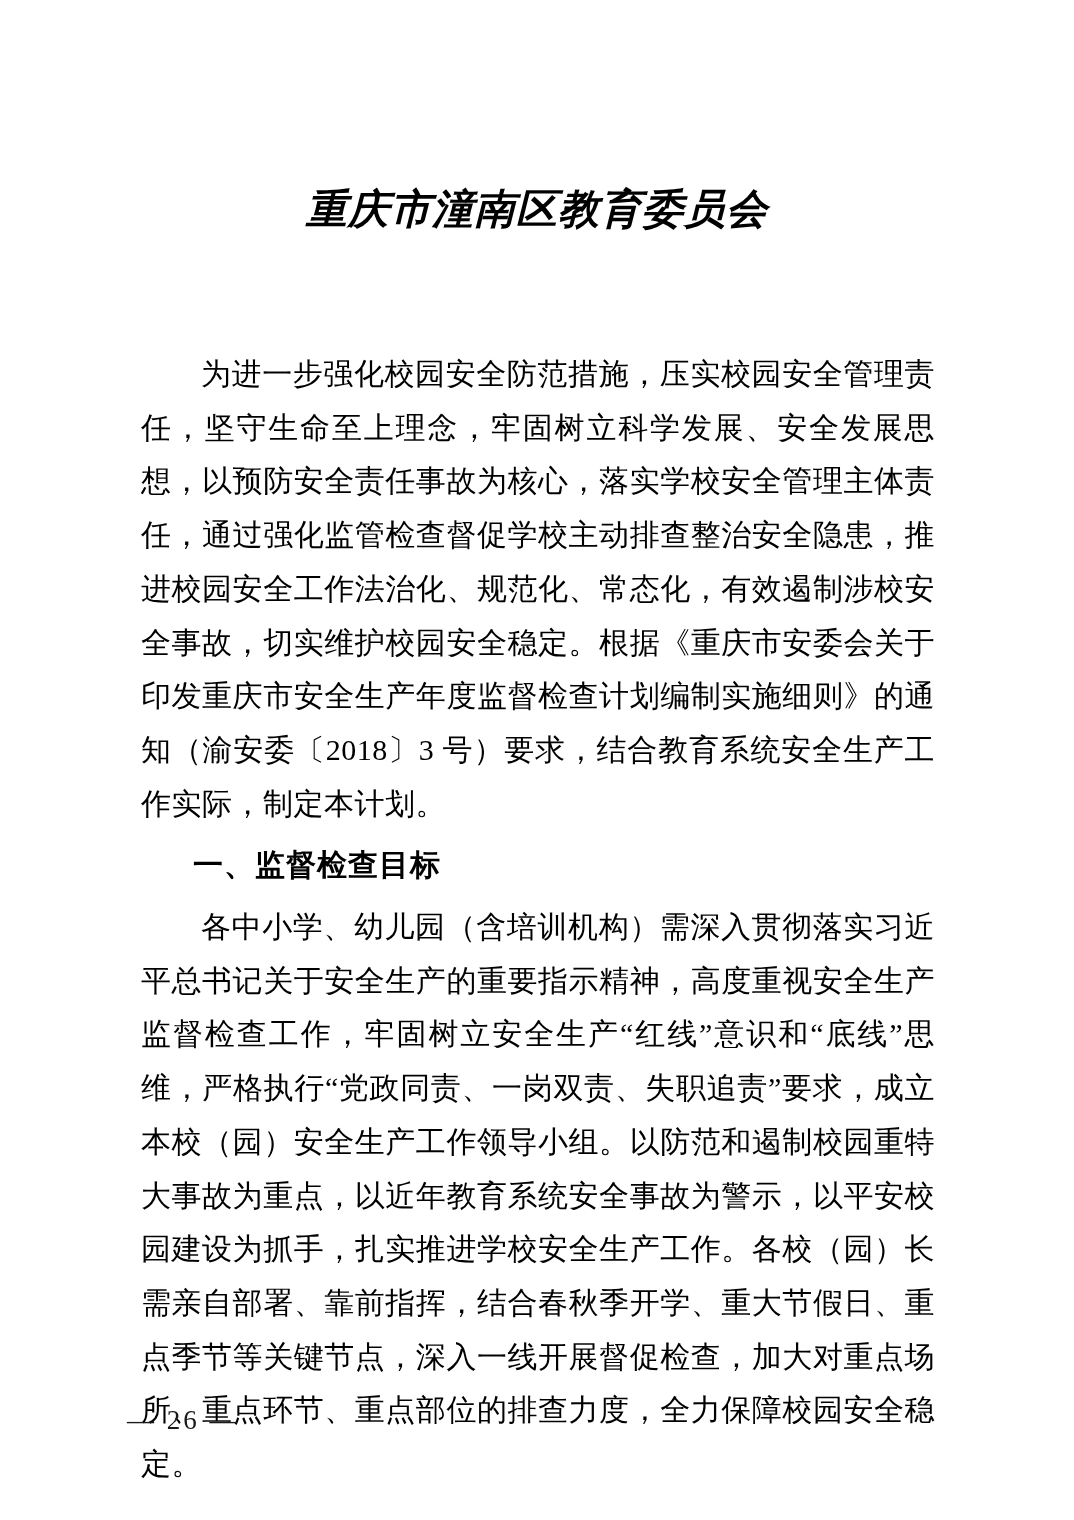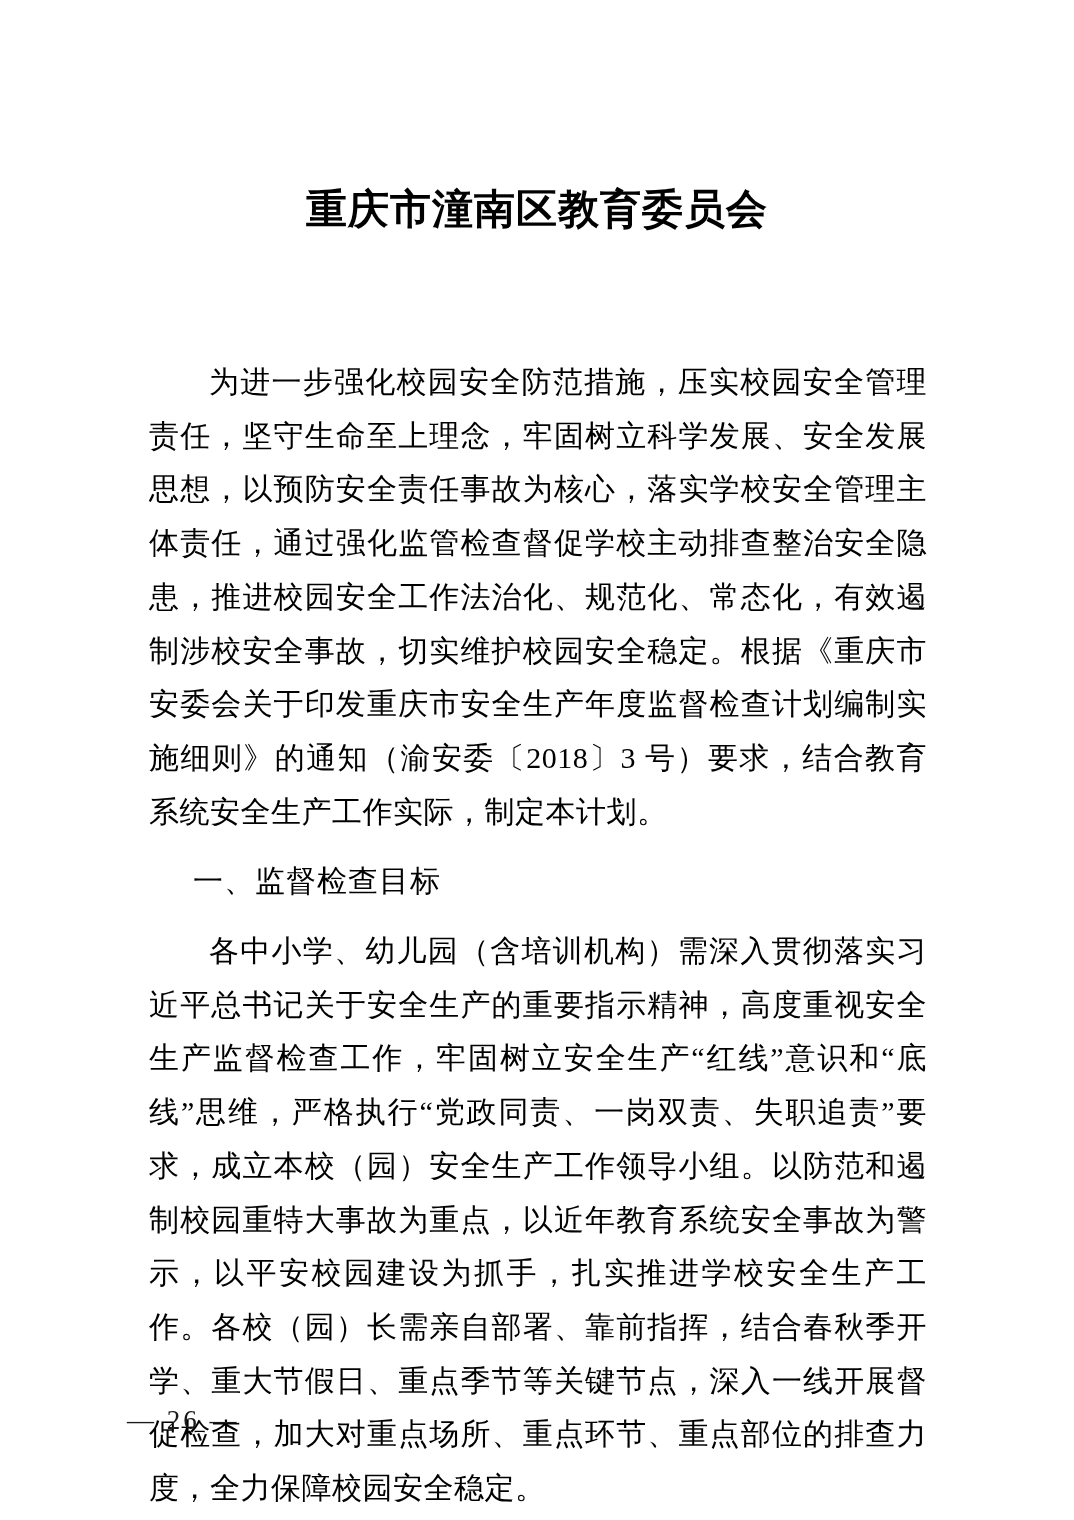--- a/index.html
+++ b/index.html
@@ -24,43 +24,44 @@
     position: absolute;
     top: 181px;
     left: 0;
     width: 1074px;
     margin: 0;
     text-align: center;
     font-size: 41px;
     font-weight: bold;
     line-height: 57px;
     letter-spacing: 1px;
+    font-style: italic;
   }
   .title-line {
     display: block;
     white-space: nowrap;
   }
   .body-text {
     position: absolute;
     top: 339px;
     left: 133px;
     width: 810px;
     font-size: 30px;
     line-height: 53.7px;
     text-align: justify;
   }
   .para {
-    margin: 16px;
+    margin: 8px;
     text-indent: 2em;
     letter-spacing: 0.5px;
   }
   .section-heading {
     margin: 0;
     font-size: 30px;
-    font-weight: normal;
+    font-weight: bold;
     text-indent: 2em;
     line-height: 53.7px;
     font-family: "Liberation Sans", "DejaVu Sans", sans-serif;
     letter-spacing: 1px;
   }
   .footer {
     position: absolute;
     left: 127px;
     top: 1405px;
     font-size: 27px;

